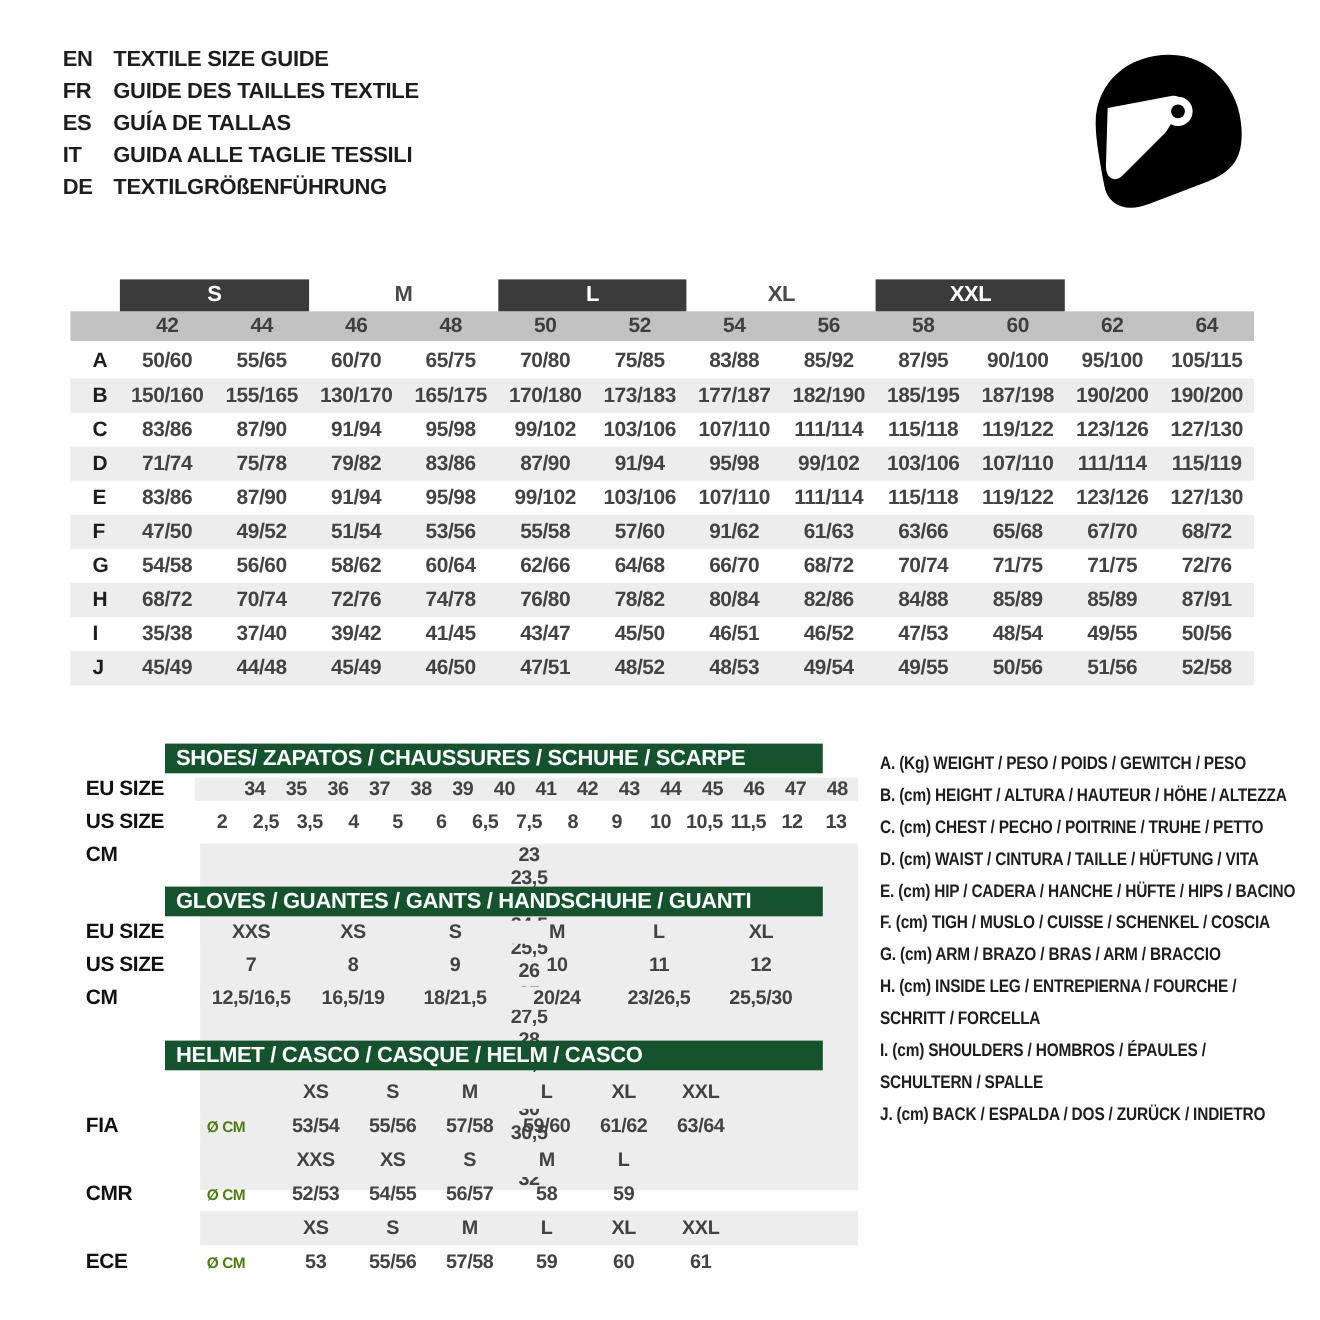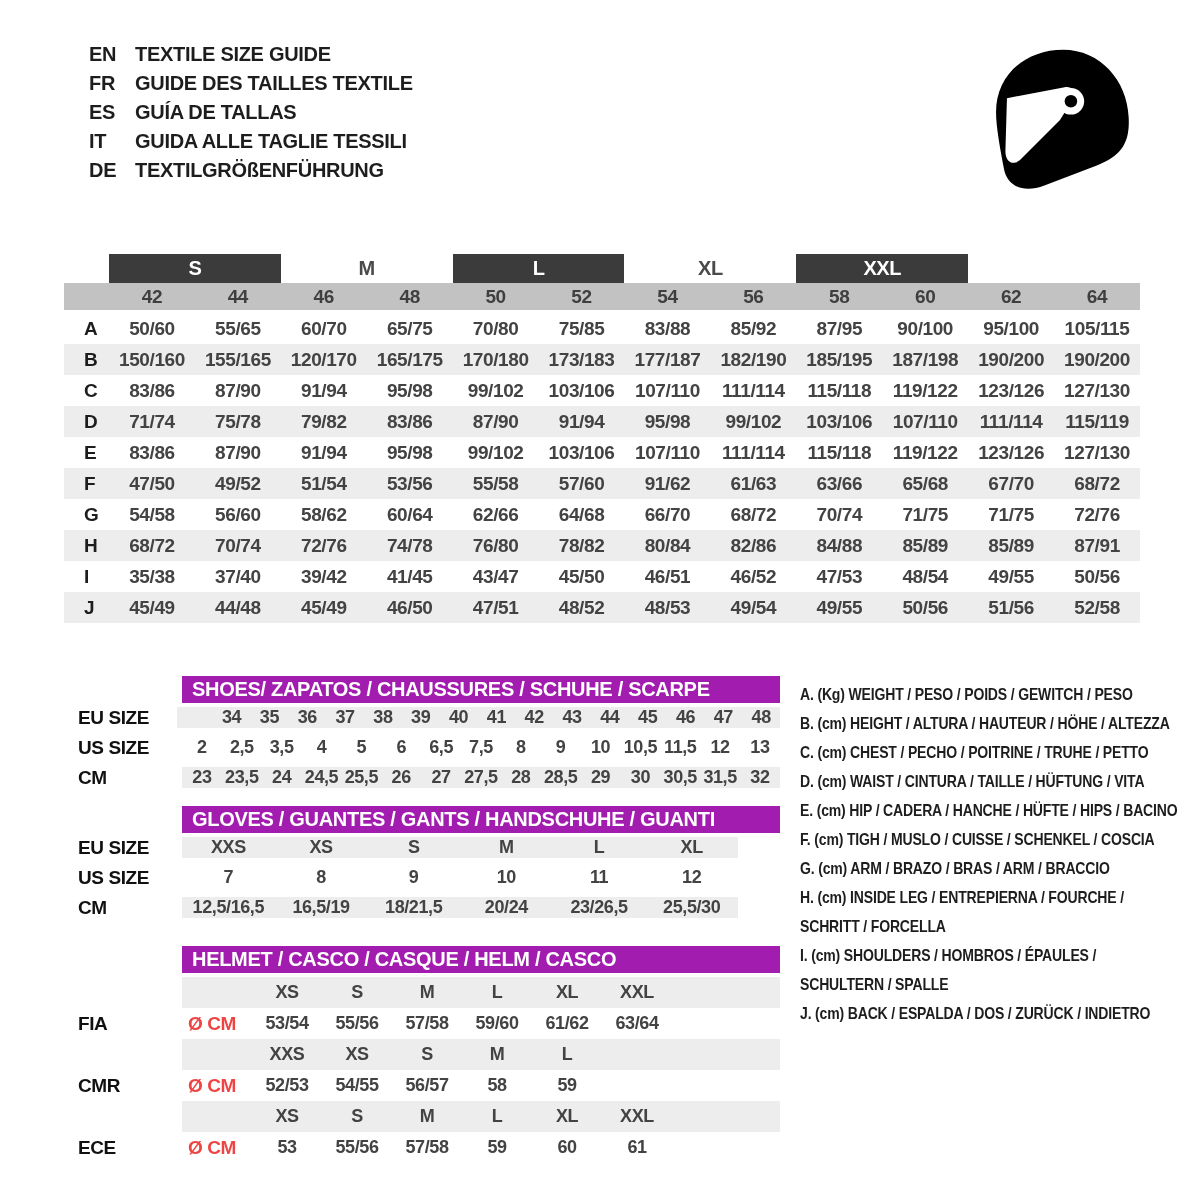--- a/index.html
+++ b/index.html
@@ -3,54 +3,54 @@
 <meta charset="utf-8">
 <style>
   html,body { margin:0; padding:0; background:#fff; }
   .page {
     position:relative; width:1200px; height:1200px; background:#fff;
     font-family:"Liberation Sans", sans-serif; font-weight:bold; color:#2b2b2b;
     overflow:hidden;
   }
 
   
-  .lang-header { position:absolute; left:89px; top:40px; font-size:20px; line-height:29px; letter-spacing:-0.3px; color:#1d1d1d; }
+  .lang-header { position:absolute; left:57px; top:40px; font-size:20px; line-height:29px; letter-spacing:-0.3px; color:#1d1d1d; }
   .lang-row { display:flex; }
   .lang-code { width:46px; }
 
   
   .helmet-wrap { position:absolute; right:62px; top:40px; width:156px; height:160px; }
 
   
   .main-table { position:absolute; left:64px; top:254px; width:1076px; font-size:19px; letter-spacing:-0.4px; color:#434343; }
   .mt-row { display:grid; grid-template-columns:45px repeat(12,1fr); align-items:center; height:31px; }
   .mt-row.stripe { background:#ededed; }
   .mt-group-row { height:29px; }
   .group-cell { text-align:center; height:29px; line-height:29px; font-size:20px; color:#4a4a4a; }
   .group-cell.dark { background:#3b3b3b; color:#ffffff; }
   .mt-num-row { background:#c2c2c2; height:27px; margin-bottom:3px; color:#3f3f3f; }
   .mt-cell { text-align:center; }
   .mt-letter { text-align:left; padding-left:20px; color:#1d1d1d; }
 
   
   .strip-table { position:absolute; left:64px; width:716px; font-size:18px; letter-spacing:-0.4px; color:#434343; }
-  .st-title { margin-left:118px; width:588px; height:27px; background:#a21caf; color:#fff;
+  .st-title { margin-left:86px; width:588px; height:27px; background:#14532d; color:#fff;
               font-size:20px; line-height:27px; padding-left:10px; letter-spacing:-0.3px; margin-bottom:4px; }
   .st-row { display:flex; height:30px; align-items:flex-start; }
   .st-label { width:118px; padding-left:14px; box-sizing:border-box; color:#111; font-size:19px; display:flex; align-items:center; }
   .st-values { display:flex; align-items:center; }
   .st-values.shaded { background:#ededed; }
   .st-cell { flex:1; text-align:center; }
 
   
   .ht-rows { }
   .ht-row { display:flex; height:31px; align-items:stretch; }
   .ht-band { display:flex; width:598px; align-items:center; }
   .ht-band.shaded { background:#ededed; }
-  .ht-prefix { width:70px; padding-left:6px; box-sizing:border-box; color:#ef4444; font-size:19px; }
+  .ht-prefix { width:70px; padding-left:6px; box-sizing:border-box; color:#4d7c0f; font-size:14px; }
   .ht-cell { width:70px; text-align:center; }
 
   
   .legend { position:absolute; left:800px; top:680px; width:420px; font-size:16.5px; line-height:29px;
             color:#1d1d1d; letter-spacing:-0.2px; transform:scaleX(0.85); transform-origin:left top; white-space:nowrap; }
 </style>
 </head>
 <body>
 
 <div class="page">
@@ -124,21 +124,21 @@
         <div class="mt-cell">85/92</div>
         <div class="mt-cell">87/95</div>
         <div class="mt-cell">90/100</div>
         <div class="mt-cell">95/100</div>
         <div class="mt-cell">105/115</div>
       </div>
       <div class="mt-row stripe">
         <div class="mt-letter">B</div>
         <div class="mt-cell">150/160</div>
         <div class="mt-cell">155/165</div>
-        <div class="mt-cell">120/170</div>
+        <div class="mt-cell">130/170</div>
         <div class="mt-cell">165/175</div>
         <div class="mt-cell">170/180</div>
         <div class="mt-cell">173/183</div>
         <div class="mt-cell">177/187</div>
         <div class="mt-cell">182/190</div>
         <div class="mt-cell">185/195</div>
         <div class="mt-cell">187/198</div>
         <div class="mt-cell">190/200</div>
         <div class="mt-cell">190/200</div>
       </div>
@@ -302,21 +302,21 @@
             <div class="st-cell">9</div>
             <div class="st-cell">10</div>
             <div class="st-cell">10,5</div>
             <div class="st-cell">11,5</div>
             <div class="st-cell">12</div>
             <div class="st-cell">13</div>
           </div>
         </div>
         <div class="st-row">
           <div class="st-label">CM</div>
-          <div class="st-values shaded" style="width: 598px;">
+          <div class="st-values shaded" style="width: 598px; flex-direction: column;">
             <div class="st-cell">23</div>
             <div class="st-cell">23,5</div>
             <div class="st-cell">24</div>
             <div class="st-cell">24,5</div>
             <div class="st-cell">25,5</div>
             <div class="st-cell">26</div>
             <div class="st-cell">27</div>
             <div class="st-cell">27,5</div>
             <div class="st-cell">28</div>
             <div class="st-cell">28,5</div>

